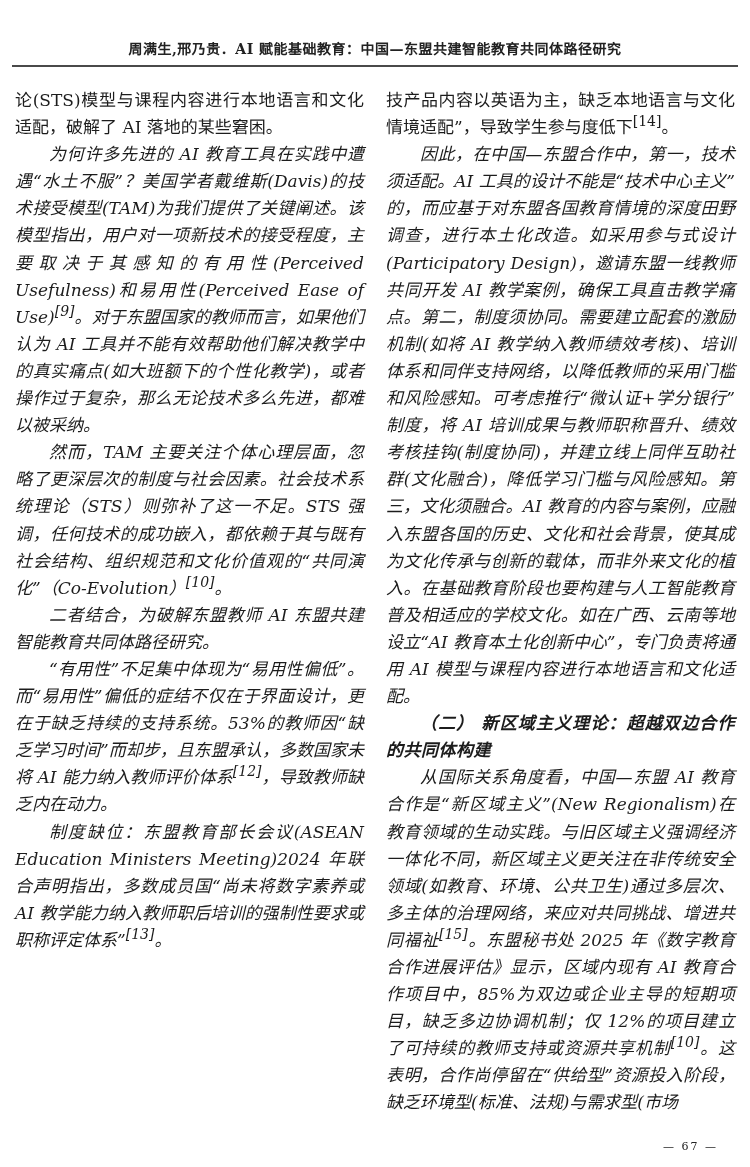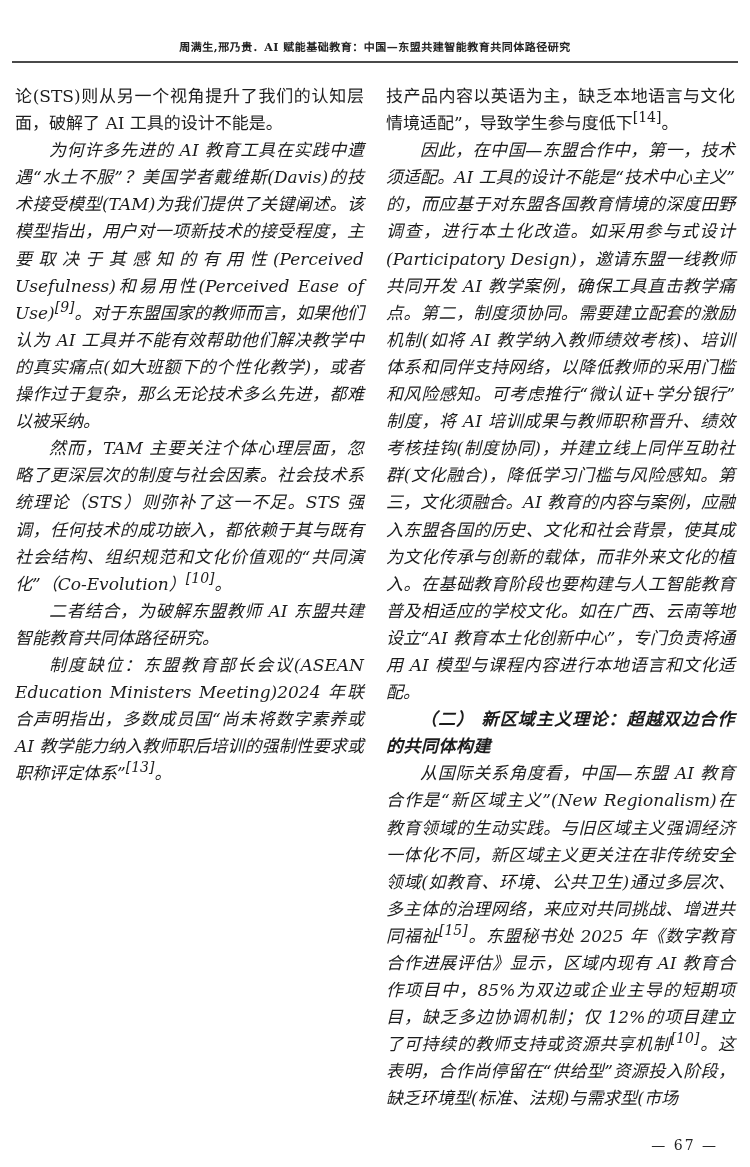--- a/index.html
+++ b/index.html
@@ -14,21 +14,21 @@
     margin: 0 auto;
     background: #ffffff;
     color: #1c1c1c;
     font-family: "DejaVu Serif", "Liberation Serif", serif;
     overflow: hidden;
     box-sizing: border-box;
   }
   .running-head {
     margin-top: 38px;
     text-align: center;
-    font-size: 11px;
+    font-size: 14px;
     font-weight: bold;
     letter-spacing: 0.5px;
     color: #222;
   }
   .head-rule {
     margin: 7px 12px 0 12px;
     border: none;
     border-top: 2.5px solid #4a4a4a;
     height: 0;
   }
@@ -58,41 +58,42 @@
   }
   .col p sup {
     font-size: 14px;
     line-height: 0;
     vertical-align: super;
   }
   .page-number {
     position: absolute;
     right: 32px;
     bottom: 14px;
-    font-size: 14px;
+    font-size: 11px;
     letter-spacing: 2px;
     color: #222;
   }
 </style>
 </head>
 <body>
 
 <div class="page">
 
   <div class="running-head">周满生,邢乃贵．AI 赋能基础教育：中国—东盟共建智能教育共同体路径研究</div>
 
   <hr class="head-rule">
 
   <div class="columns">
 
     <div class="col">
-      <p>论(STS)则从另一个视角提升了我们的认知层面，破解了 AI 工具的设计不能是。</p>
+      <p>论(STS)模型与课程内容进行本地语言和文化适配，破解了 AI 落地的某些窘困。</p>
       <p class="indent">为何许多先进的 AI 教育工具在实践中遭遇“水土不服”？美国学者戴维斯(Davis)的技术接受模型(TAM)为我们提供了关键阐述。该模型指出，用户对一项新技术的接受程度，主要取决于其感知的有用性(Perceived Usefulness)和易用性(Perceived Ease of Use)<sup>[9]</sup>。对于东盟国家的教师而言，如果他们认为 AI 工具并不能有效帮助他们解决教学中的真实痛点(如大班额下的个性化教学)，或者操作过于复杂，那么无论技术多么先进，都难以被采纳。</p>
       <p class="indent">然而，TAM 主要关注个体心理层面，忽略了更深层次的制度与社会因素。社会技术系统理论（STS）则弥补了这一不足。STS 强调，任何技术的成功嵌入，都依赖于其与既有社会结构、组织规范和文化价值观的“共同演化”（Co-Evolution）<sup>[10]</sup>。</p>
       <p class="indent">二者结合，为破解东盟教师 AI 东盟共建智能教育共同体路径研究。</p>
+      <p class="indent">“有用性”不足集中体现为“易用性偏低”。而“易用性”偏低的症结不仅在于界面设计，更在于缺乏持续的支持系统。53%的教师因“缺乏学习时间”而却步，且东盟承认，多数国家未将 AI 能力纳入教师评价体系<sup>[12]</sup>，导致教师缺乏内在动力。</p>
       <p class="indent">制度缺位：东盟教育部长会议(ASEAN Education Ministers Meeting)2024 年联合声明指出，多数成员国“尚未将数字素养或 AI 教学能力纳入教师职后培训的强制性要求或职称评定体系”<sup>[13]</sup>。</p>
     </div>
 
     <div class="col">
       <p>技产品内容以英语为主，缺乏本地语言与文化情境适配”，导致学生参与度低下<sup>[14]</sup>。</p>
       <p class="indent">因此，在中国—东盟合作中，第一，技术须适配。AI 工具的设计不能是“技术中心主义”的，而应基于对东盟各国教育情境的深度田野调查，进行本土化改造。如采用参与式设计(Participatory Design)，邀请东盟一线教师共同开发 AI 教学案例，确保工具直击教学痛点。第二，制度须协同。需要建立配套的激励机制(如将 AI 教学纳入教师绩效考核)、培训体系和同伴支持网络，以降低教师的采用门槛和风险感知。可考虑推行“微认证+学分银行”制度，将 AI 培训成果与教师职称晋升、绩效考核挂钩(制度协同)，并建立线上同伴互助社群(文化融合)，降低学习门槛与风险感知。第三，文化须融合。AI 教育的内容与案例，应融入东盟各国的历史、文化和社会背景，使其成为文化传承与创新的载体，而非外来文化的植入。在基础教育阶段也要构建与人工智能教育普及相适应的学校文化。如在广西、云南等地设立“AI 教育本土化创新中心”，专门负责将通用 AI 模型与课程内容进行本地语言和文化适配。</p>
       <p class="indent heading">（二） 新区域主义理论：超越双边合作的共同体构建</p>
       <p class="indent">从国际关系角度看，中国—东盟 AI 教育合作是“新区域主义”(New Regionalism)在教育领域的生动实践。与旧区域主义强调经济一体化不同，新区域主义更关注在非传统安全领域(如教育、环境、公共卫生)通过多层次、多主体的治理网络，来应对共同挑战、增进共同福祉<sup>[15]</sup>。东盟秘书处 2025 年《数字教育合作进展评估》显示，区域内现有 AI 教育合作项目中，85%为双边或企业主导的短期项目，缺乏多边协调机制；仅 12%的项目建立了可持续的教师支持或资源共享机制<sup>[10]</sup>。这表明，合作尚停留在“供给型”资源投入阶段，缺乏环境型(标准、法规)与需求型(市场</p>
     </div>
 

